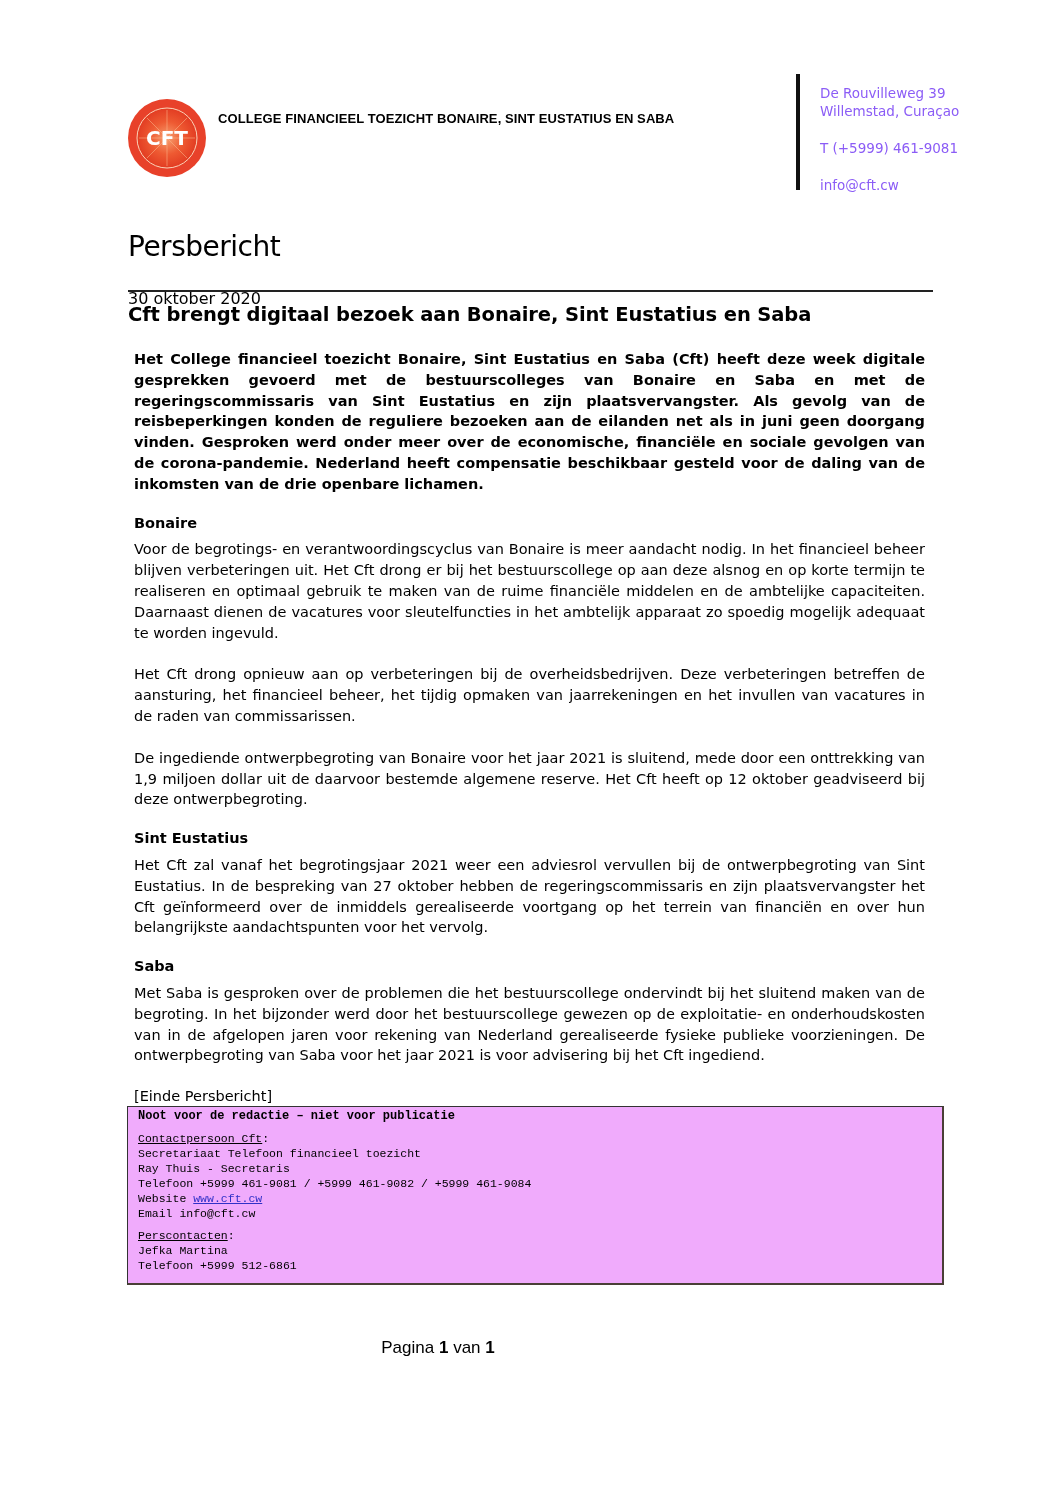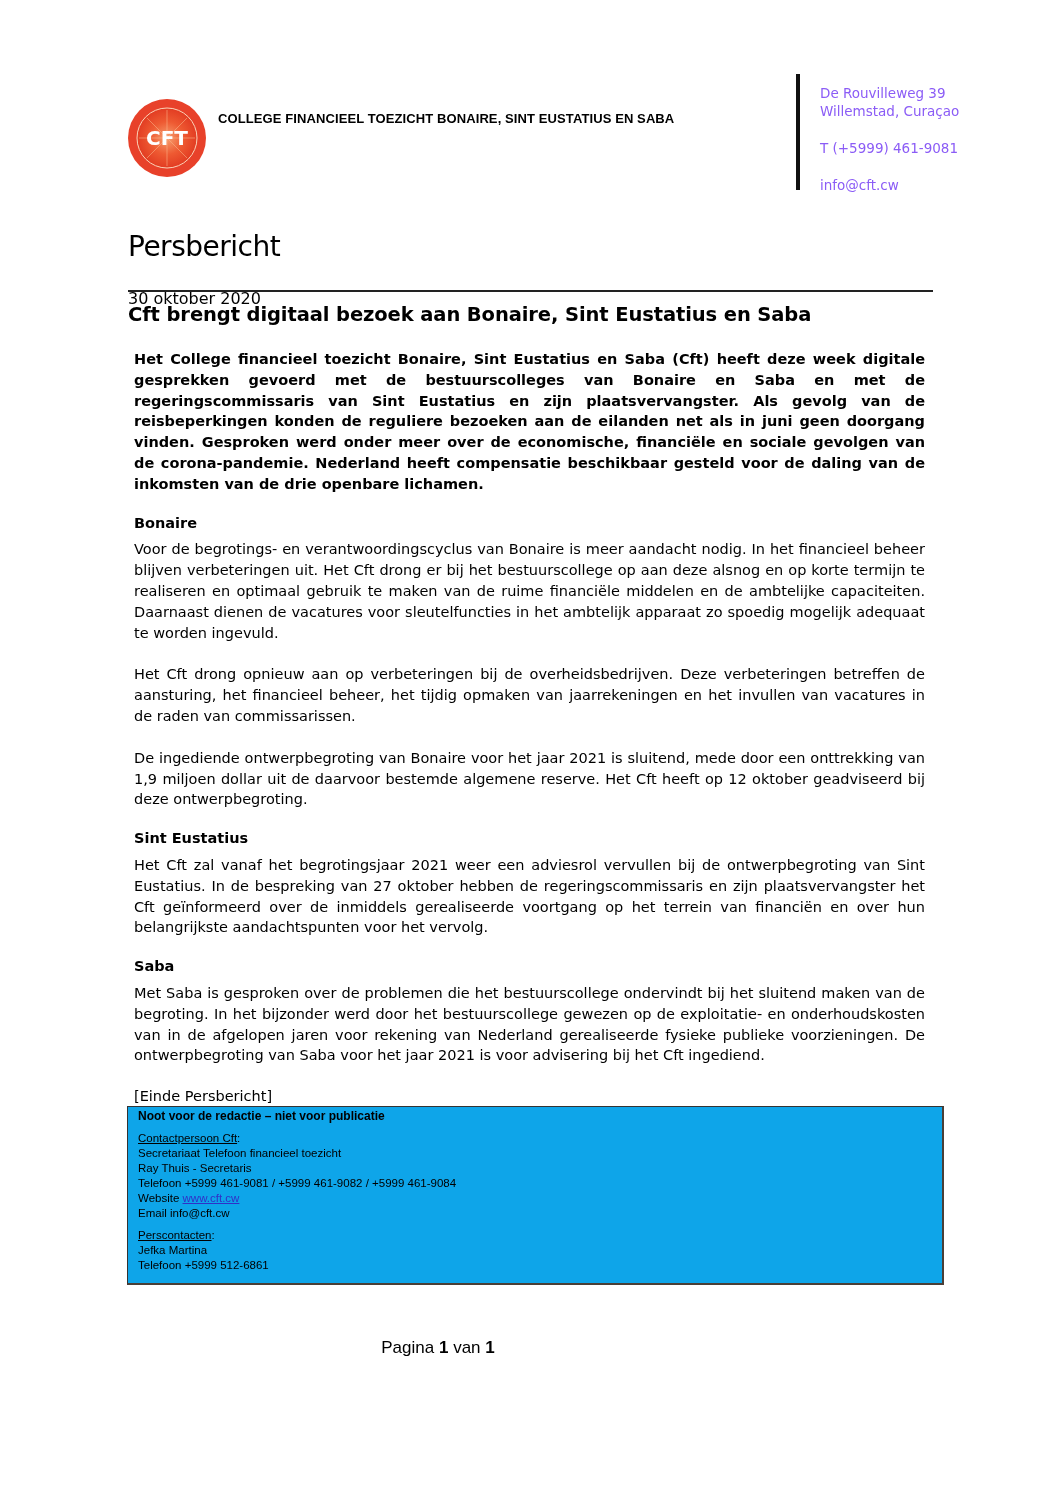--- a/index.html
+++ b/index.html
@@ -19,21 +19,21 @@
   .headline { position: absolute; left: 128px; top: 303px; font-size: 19.5px; font-weight: bold; white-space: nowrap; letter-spacing: -0.1px; }
 
   .body { position: absolute; left: 128px; top: 343px; width: 803px; font-size: 14.5px; line-height: 20.8px; }
   .body p { margin: 6px; text-align: justify; }
   .lead { font-weight: bold; }
   .section-title { font-weight: bold; margin-top: 18px !important; }
   .para { margin-top: 0; }
   .para + .para { margin-top: 21px !important; }
   .einde { margin-top: 20px !important; }
 
-  .note { position: absolute; left: 127px; top: 1106px; width: 817px; height: 179px; background: #0ea5e9; border: 1px solid #333; border-right: 2px solid #4a3f37; border-bottom: 2px solid #4a3f37; box-sizing: border-box; padding: 2px 10px; font-family: Liberation Sans, sans-serif; font-size: 11.5px; line-height: 15px; }
+  .note { position: absolute; left: 127px; top: 1106px; width: 817px; height: 179px; background: #f0abfc; border: 1px solid #333; border-right: 2px solid #4a3f37; border-bottom: 2px solid #4a3f37; box-sizing: border-box; padding: 2px 10px; font-family: Liberation Mono, monospace; font-size: 11.5px; line-height: 15px; }
   .note .note-title { font-weight: bold; font-size: 12px; }
   .note .sp { height: 7px; }
   .note u { text-decoration: underline; }
   .note a { color: #3030c8; text-decoration: underline; }
 
   .footer { position: absolute; left: 0; width: 876px; top: 1338px; text-align: center; font-family: "Liberation Sans", sans-serif; font-size: 17px; }
   .footer b { font-weight: bold; }
 </style>
 </head>
 <body>

